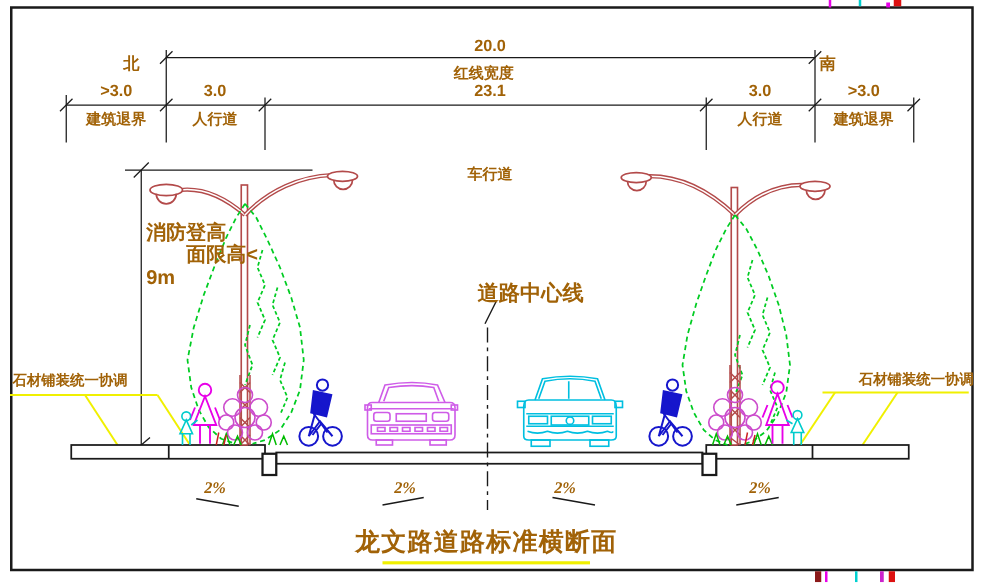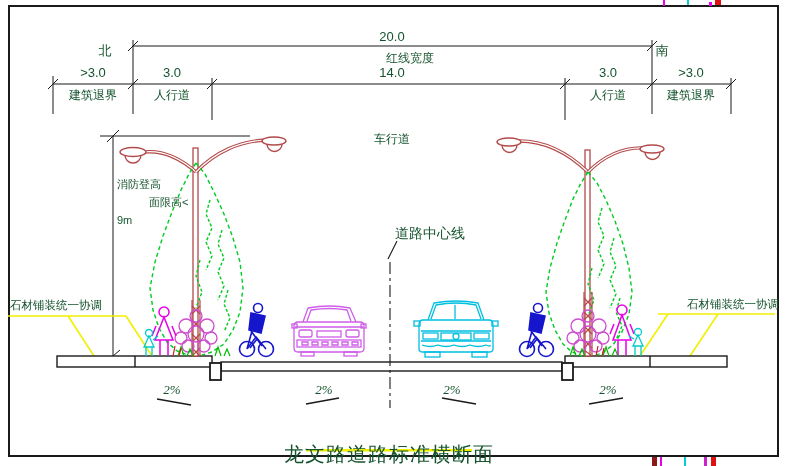--- a/index.html
+++ b/index.html
@@ -1,23 +1,23 @@
 <!DOCTYPE html>
 <html><head>
 <meta charset="utf-8">
 <style>
   html,body{margin:0;padding:0;background:#fff;}
   #stage{position:relative;width:785px;height:466px;background:#fff;overflow:hidden;
          font-family:"Liberation Sans",sans-serif;}
   .frame{position:absolute;left:8px;top:5px;width:767px;height:448px;border:2px solid #1a1a1a;}
-  .lbl{position:absolute;font-weight:normal;color:#14532d;white-space:nowrap;line-height:1.1;}
+  .lbl{position:absolute;font-weight:bold;color:#a16207;white-space:nowrap;line-height:1.1;}
   .ctr{transform:translateX(-50%);}
   .f13{font-size:13px;}
   .f12{font-size:12px;}
-  .f11{font-size:11px;}
+  .f11{font-size:16px;}
   .slope{font-size:13px;font-style:italic;font-family:"Liberation Serif",serif;}
   .title{font-size:20px;letter-spacing:1px;}
   svg{position:absolute;left:0;top:0;}
 </style>
 </head>
 <body>
 
 <div id="stage">
 
   <div class="frame"></div>
@@ -257,44 +257,44 @@
       <rect x="660" y="457" width="2" height="9" fill="#e800e8"></rect>
       <rect x="684" y="457" width="2" height="9" fill="#00d0d0"></rect>
       <rect x="704" y="457" width="3" height="9" fill="#cc22cc"></rect>
       <rect x="711" y="457" width="5" height="9" fill="#dd1111"></rect>
     </g>
 
     <rect x="306" y="449" width="166" height="2.5" fill="#f0f000"></rect>
   </svg>
 
   <div class="lbl f13 ctr" style="left:392px;top:30px;">20.0</div>
-  <div class="lbl f12 ctr" style="left:410px;top:52px;">红线宽度</div>
+  <div class="lbl f12 ctr" style="left:387px;top:52px;">红线宽度</div>
   <div class="lbl f13 ctr" style="left:105px;top:44px;">北</div>
   <div class="lbl f13 ctr" style="left:662px;top:44px;">南</div>
 
   <div class="lbl f13 ctr" style="left:93px;top:66px;">&gt;3.0</div>
   <div class="lbl f13 ctr" style="left:172px;top:66px;">3.0</div>
-  <div class="lbl f13 ctr" style="left:392px;top:66px;">14.0</div>
+  <div class="lbl f13 ctr" style="left:392px;top:66px;">23.1</div>
   <div class="lbl f13 ctr" style="left:608px;top:66px;">3.0</div>
   <div class="lbl f13 ctr" style="left:691px;top:66px;">&gt;3.0</div>
 
   <div class="lbl f12 ctr" style="left:93px;top:89px;">建筑退界</div>
   <div class="lbl f12 ctr" style="left:172px;top:89px;">人行道</div>
   <div class="lbl f12 ctr" style="left:392px;top:89px;margin-top:44px;">车行道</div>
   <div class="lbl f12 ctr" style="left:608px;top:89px;">人行道</div>
   <div class="lbl f12 ctr" style="left:691px;top:89px;">建筑退界</div>
 
   <div class="lbl f11" style="left:117px;top:178px;">消防登高</div>
   <div class="lbl f11" style="left:117px;top:196px;margin-left:32px;">面限高&lt;</div>
   <div class="lbl f11" style="left:117px;top:214px;">9m</div>
 
-  <div class="lbl f11" style="left:395px;top:226px;font-size:14px;">道路中心线</div>
+  <div class="lbl f11" style="left:382px;top:226px;font-size:17px;">道路中心线</div>
 
   <div class="lbl f11" style="left:10px;top:299px;font-size:11.5px;">石材铺装统一协调</div>
   <div class="lbl f11" style="left:687px;top:298px;font-size:11.5px;">石材铺装统一协调</div>
 
   <div class="lbl slope ctr" style="left:172px;top:383px;">2%</div>
   <div class="lbl slope ctr" style="left:324px;top:383px;">2%</div>
   <div class="lbl slope ctr" style="left:452px;top:383px;">2%</div>
   <div class="lbl slope ctr" style="left:608px;top:383px;">2%</div>
 
-  <div class="lbl title ctr" style="left:389px;top:443px;">龙文路道路标准横断面</div>
+  <div class="lbl title ctr" style="left:389px;top:423px;">龙文路道路标准横断面</div>
 </div>
 
 </body></html>

